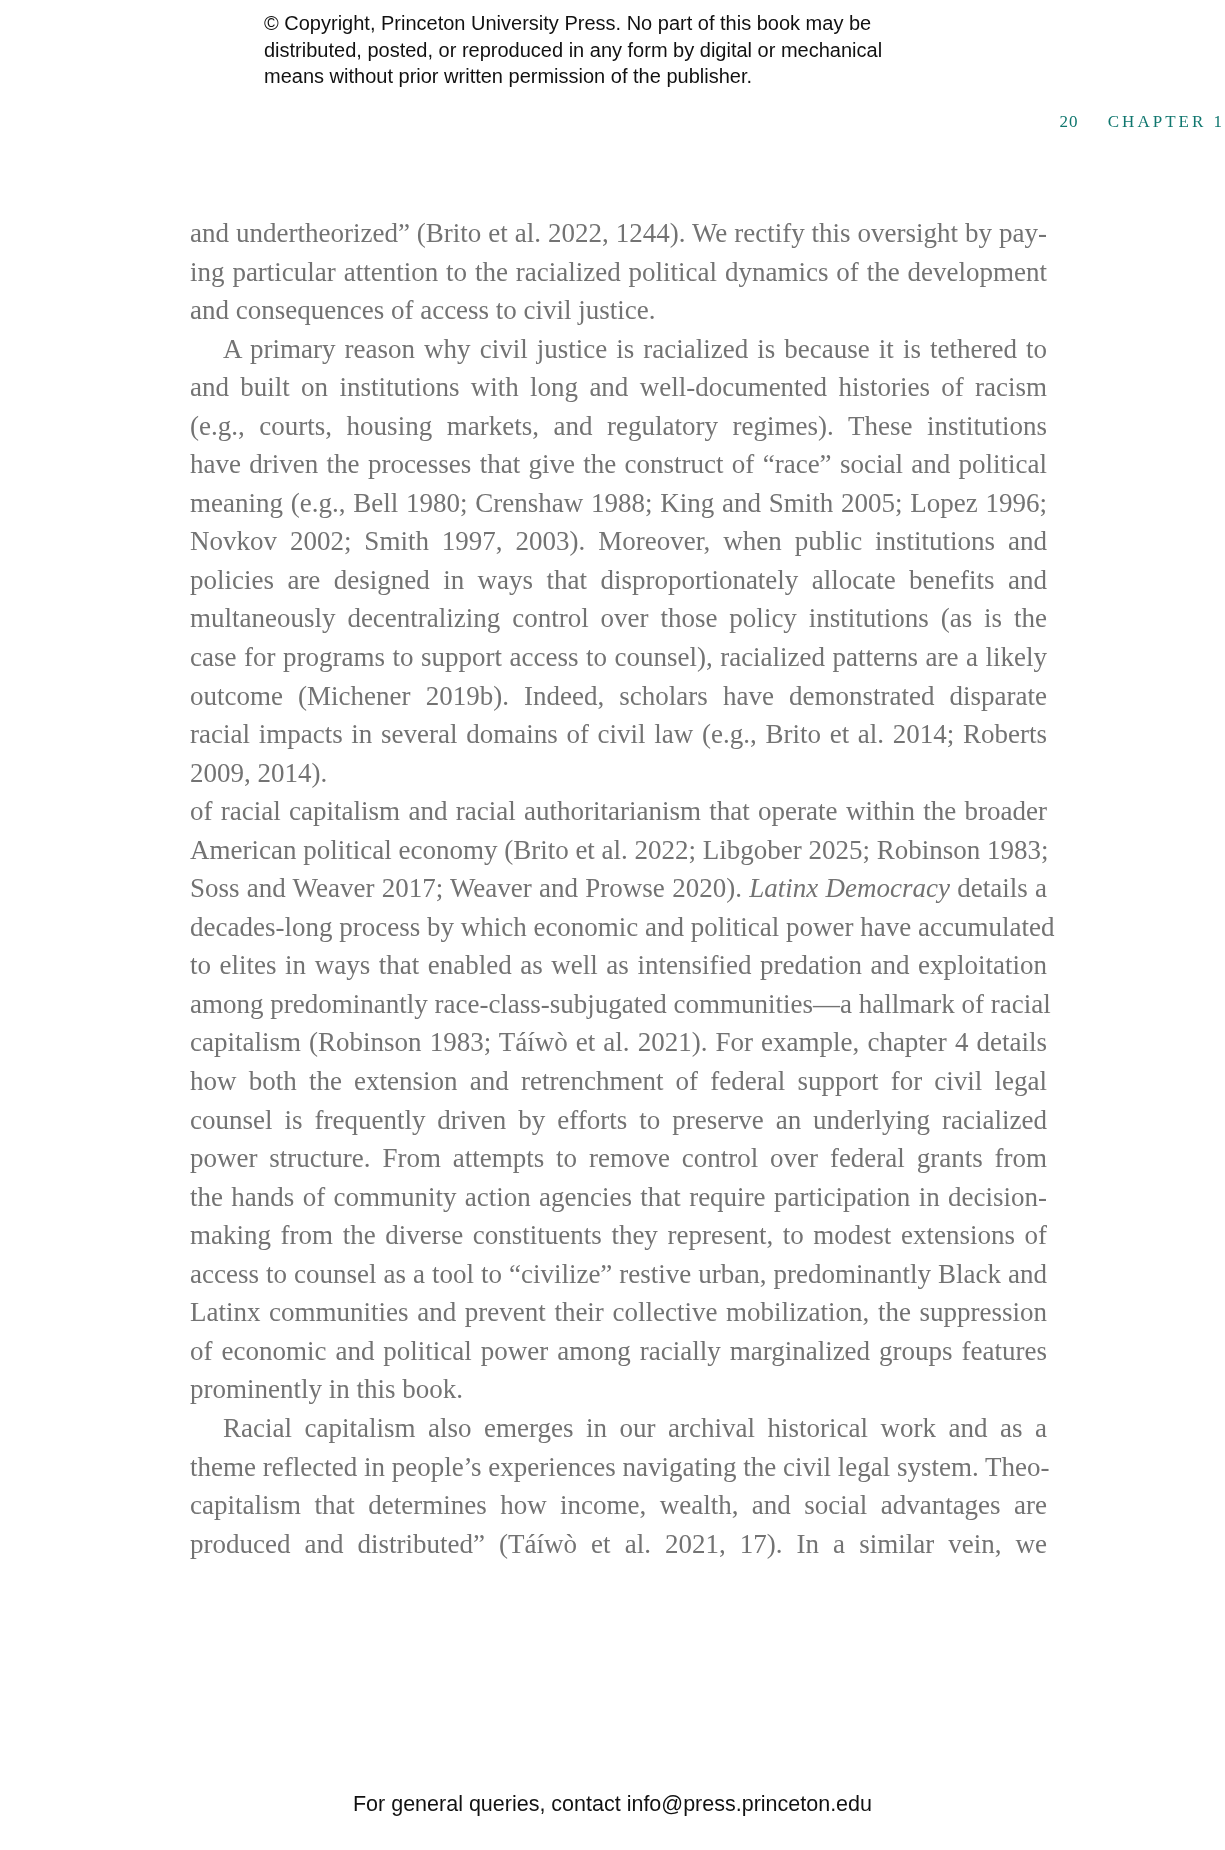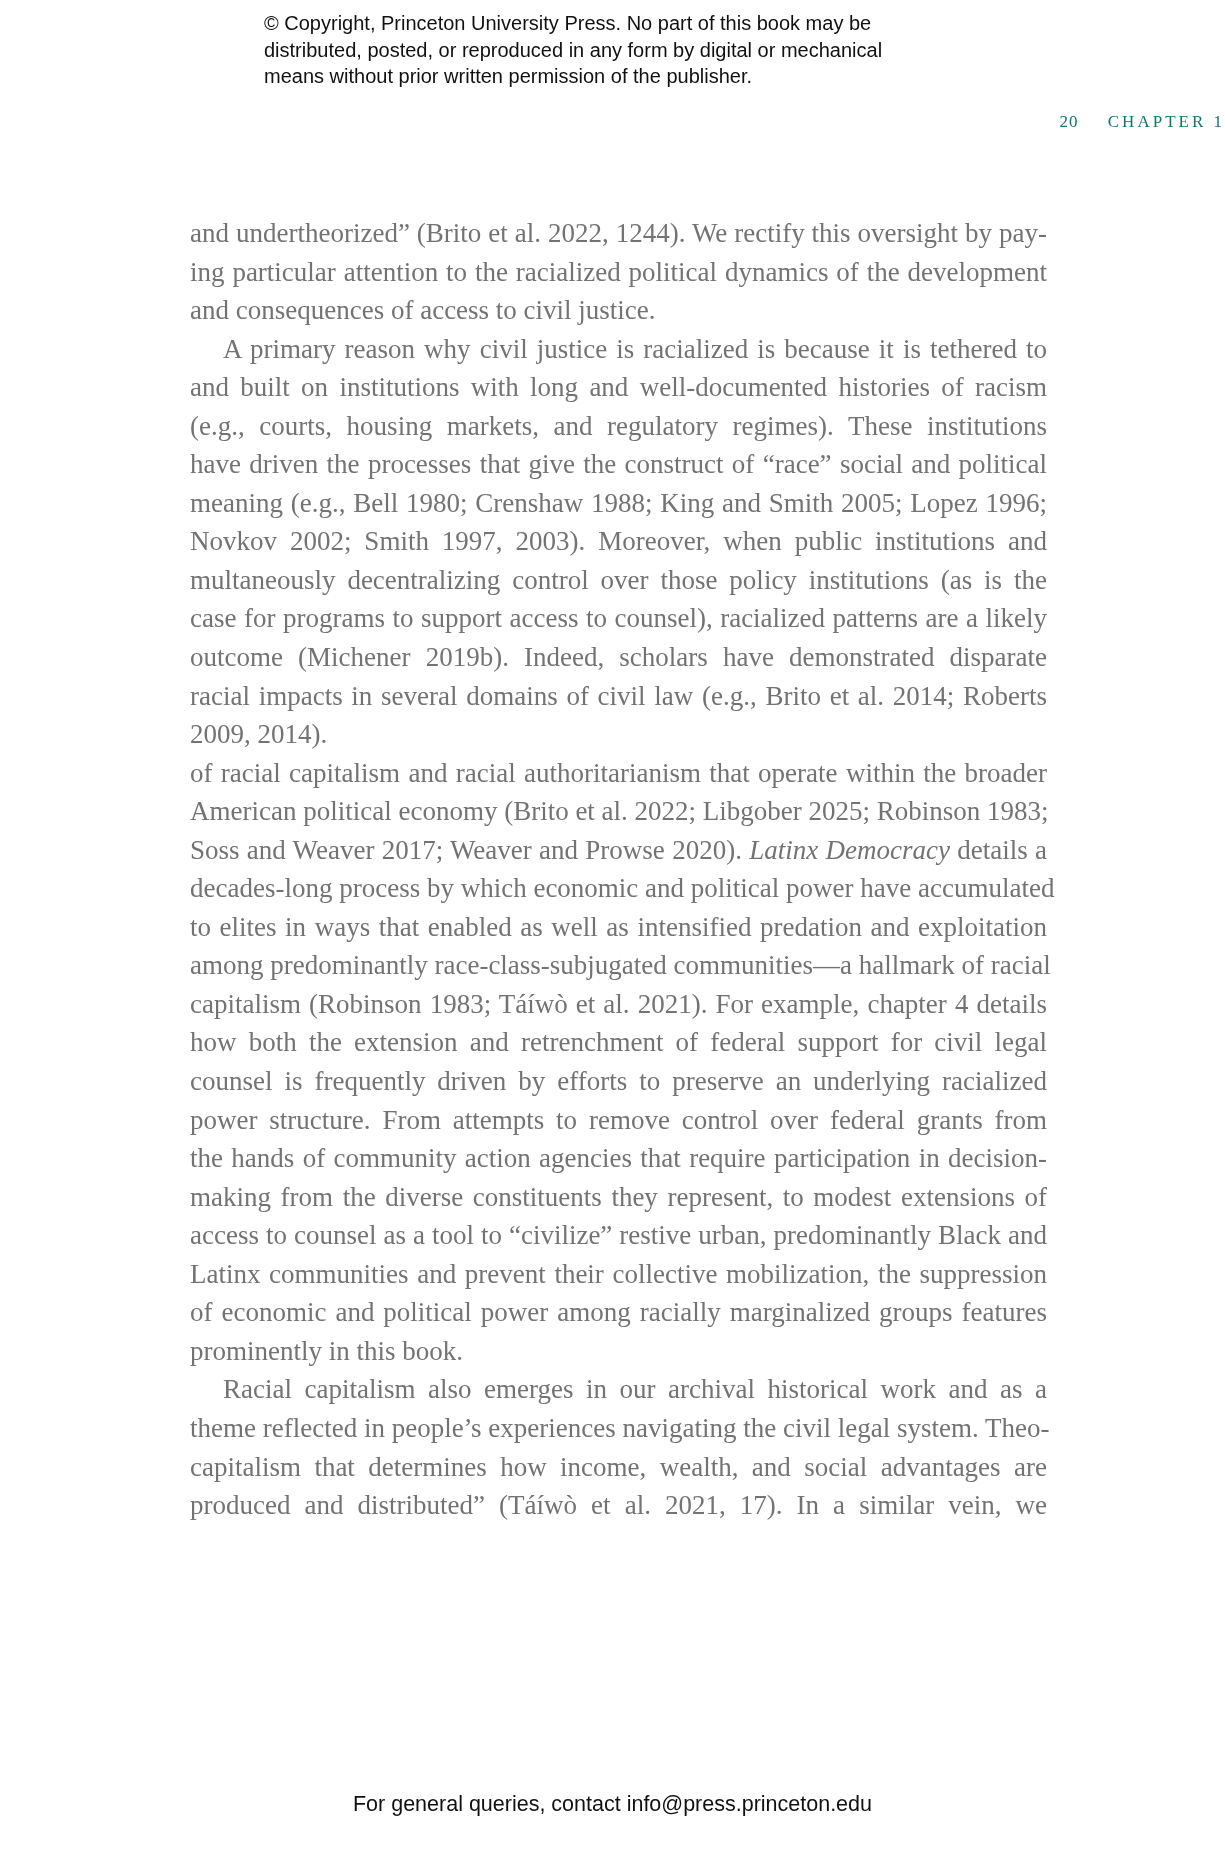--- a/index.html
+++ b/index.html
@@ -47,20 +47,21 @@
       <div class="line">ing particular attention to the racialized political dynamics of the development</div>
       <div class="line last">and consequences of access to civil justice.</div>
     </div>
     <div>
       <div class="line indent">A primary reason why civil justice is racialized is because it is tethered to</div>
       <div class="line">and built on institutions with long and well-documented histories of racism</div>
       <div class="line">(e.g., courts, housing markets, and regulatory regimes). These institutions</div>
       <div class="line">have driven the processes that give the construct of “race” social and political</div>
       <div class="line">meaning (e.g., Bell 1980; Crenshaw 1988; King and Smith 2005; Lopez 1996;</div>
       <div class="line">Novkov 2002; Smith 1997, 2003). Moreover, when public institutions and</div>
+      <div class="line">policies are designed in ways that disproportionately allocate benefits and</div>
       <div class="line">multaneously decentralizing control over those policy institutions (as is the</div>
       <div class="line">case for programs to support access to counsel), racialized patterns are a likely</div>
       <div class="line">outcome (Michener 2019b). Indeed, scholars have demonstrated disparate</div>
       <div class="line">racial impacts in several domains of civil law (e.g., Brito et al. 2014; Roberts</div>
       <div class="line last">2009, 2014).</div>
     </div>
     <div>
       <div class="line">of racial capitalism and racial authoritarianism that operate within the broader</div>
       <div class="line">American political economy (Brito et al. 2022; Libgober 2025; Robinson 1983;</div>
       <div class="line">Soss and Weaver 2017; Weaver and Prowse 2020). <em>Latinx Democracy</em> details a</div>

